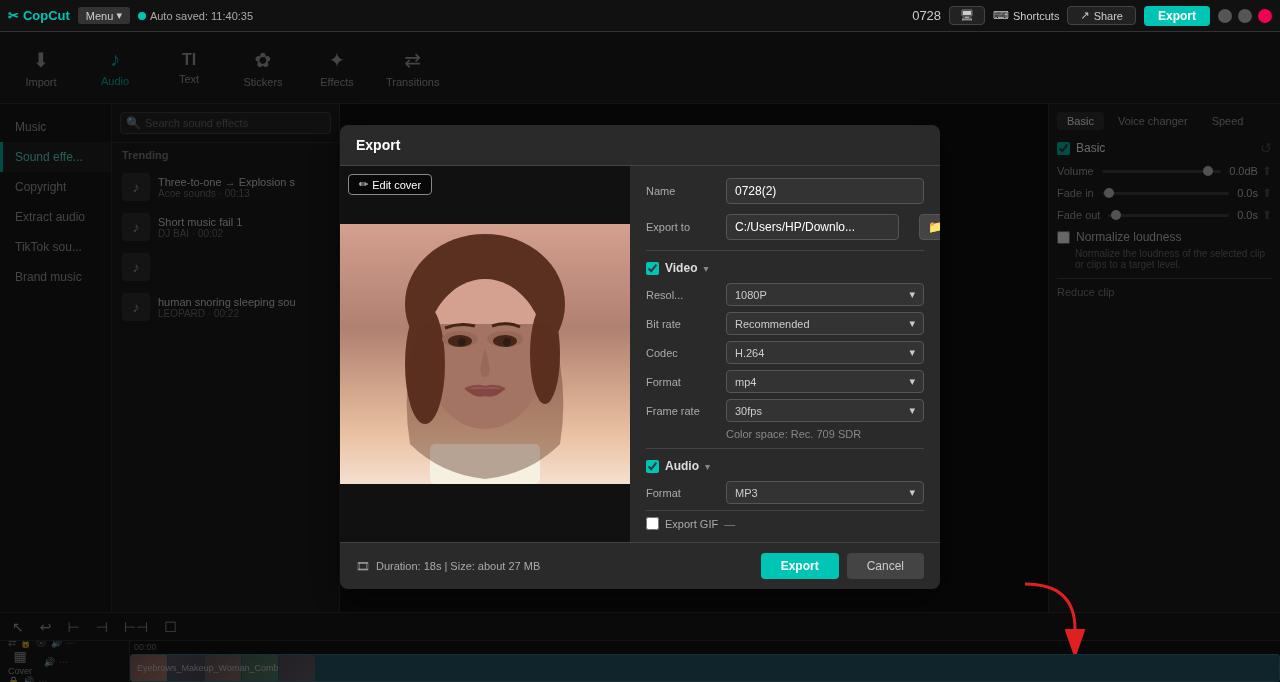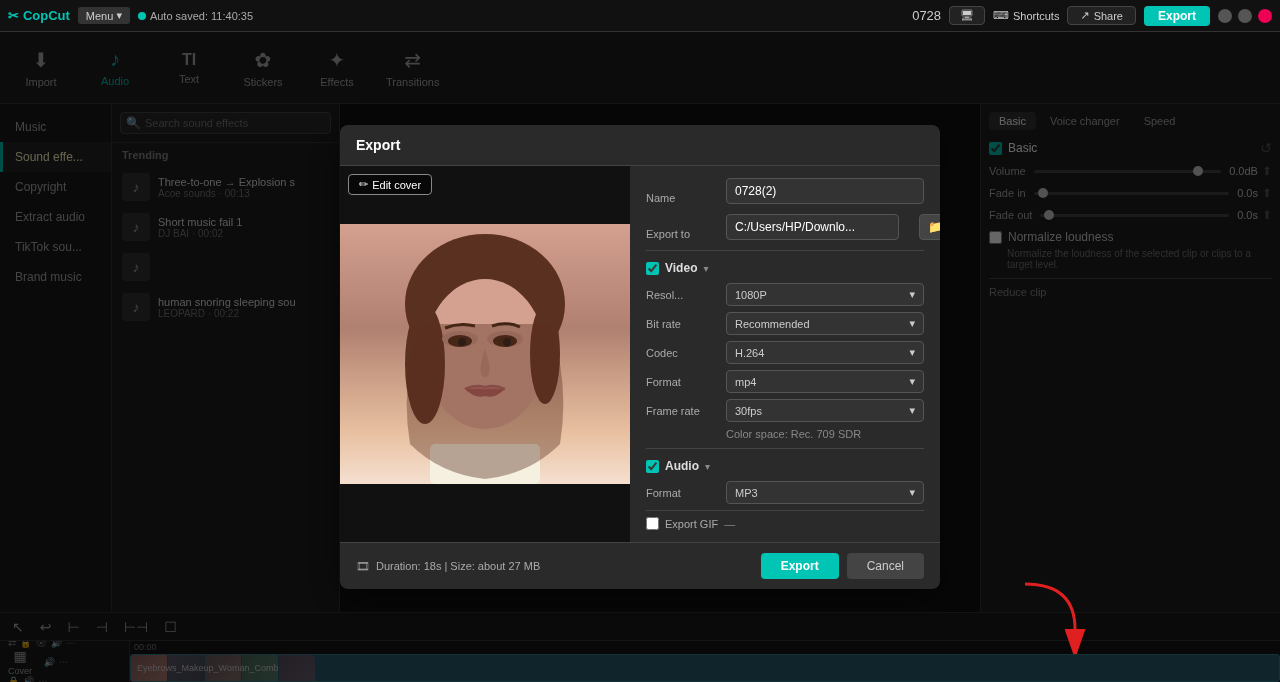--- a/index.html
+++ b/index.html
@@ -107,21 +107,21 @@
       border-right: 1px solid #333;
       padding: 8px 0;
     }
     .sidebar-item {
       padding: 8px 12px;
       cursor: pointer;
       color: #aaa;
       font-size: 12px;
       border-left: 3px solid transparent;
     }
-    .sidebar-item.active { color: #fef9c3; border-left-color: #00c4b4; background: #252525; }
+    .sidebar-item.active { color: #5eead4; border-left-color: #00c4b4; background: #252525; }
 
     
     .content-panel {
       width: 228px;
       background: #1e1e1e;
       border-right: 1px solid #333;
       display: flex; flex-direction: column;
     }
     .search-bar {
       padding: 8px;
@@ -163,21 +163,21 @@
     
     .preview-area {
       flex: 1;
       background: #111;
       display: flex; align-items: center; justify-content: center;
       position: relative;
     }
 
     
     .right-panel {
-      width: 300px;
+      width: 232px;
       background: #1e1e1e;
       border-left: 1px solid #333;
       padding: 8px;
     }
     .right-tabs {
       display: flex; gap: 4px; margin-bottom: 10px;
     }
     .right-tab {
       padding: 3px 10px; font-size: 11px;
       cursor: pointer; color: #aaa; border-radius: 4px;
@@ -307,21 +307,21 @@
     .edit-cover-btn {
       position: absolute; top: 8px; left: 8px;
       background: rgba(0,0,0,0.5); border: 1px solid #888;
       color: #fff; padding: 3px 10px; border-radius: 4px;
       font-size: 11px; cursor: pointer; display: flex; align-items: center; gap: 4px;
     }
     .modal-form {
       flex: 1; padding: 12px 16px; overflow-y: auto;
     }
     .form-row {
-      display: flex; align-items: flex-end; margin-bottom: 10px;
+      display: flex; align-items: center; margin-bottom: 10px;
     }
     .form-label {
       width: 80px; font-size: 11px; color: #aaa; flex-shrink: 0;
     }
     .form-input {
       flex: 1; background: #333; border: 1px solid #555;
       color: #fff; padding: 5px 8px; border-radius: 4px;
       font-size: 12px; outline: none;
     }
     .form-input-with-btn {

